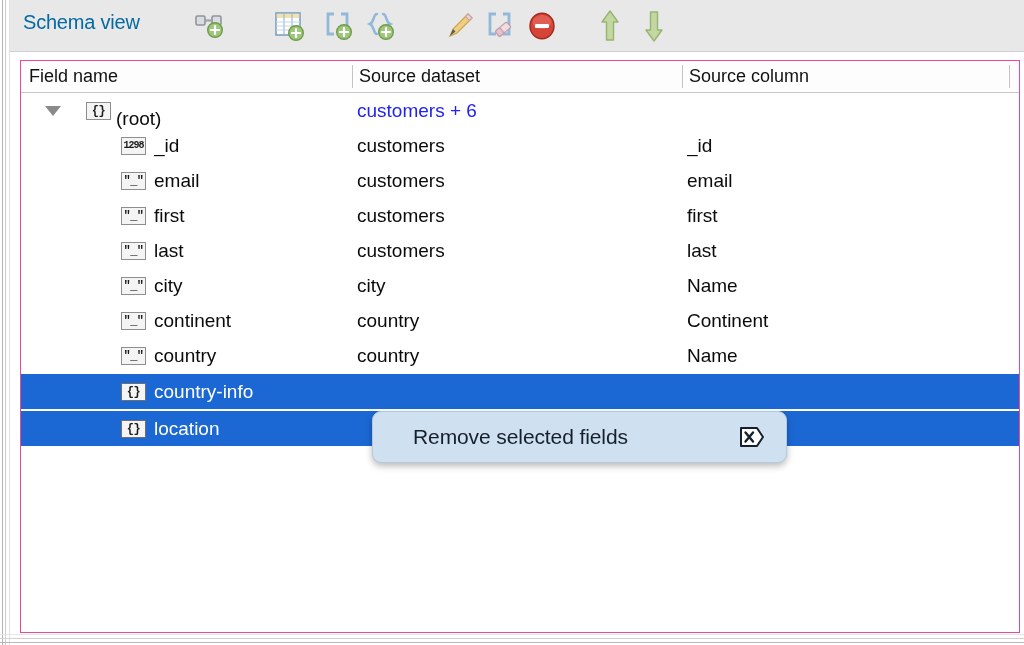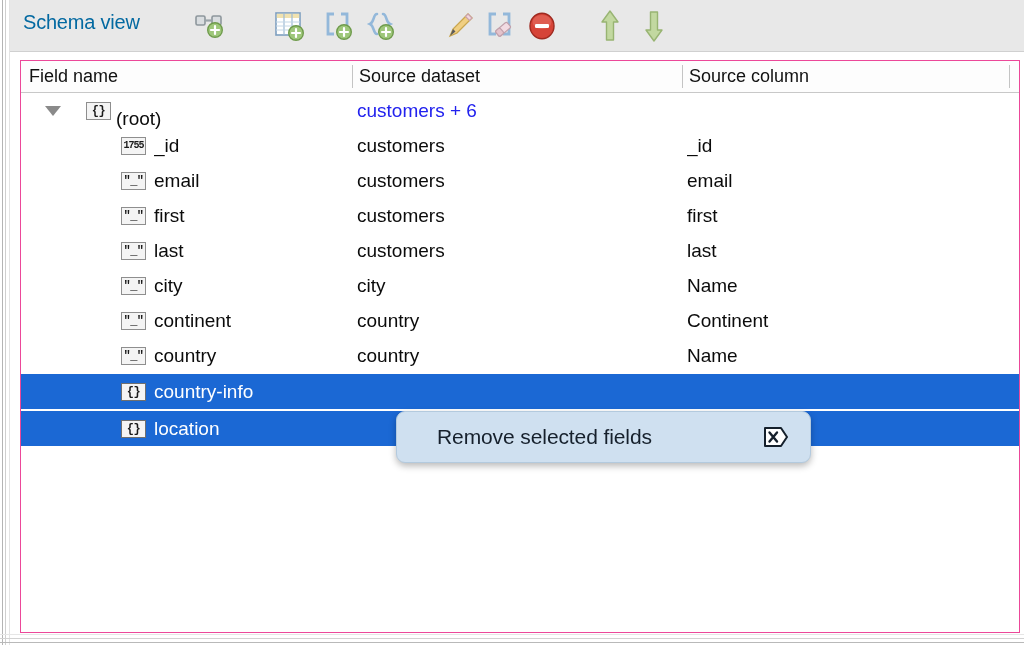--- a/index.html
+++ b/index.html
@@ -164,21 +164,21 @@
   .row.selected .tico { background:#f4f4f4; color:#1a1a1a; border-color:#6f6f6f; }
 
   .lbl-indent-root { left: 95px; margin-top: 8px; }
   .lbl-indent-1 { left: 133px; }
   .ico-root { left: 65px; }
   .ico-1 { left: 100px; }
 
   
   #tooltip {
     position: absolute;
-    left: 396px;
+    left: 372px;
     top: 411px;
     width: 415px;
     height: 52px;
     background: #cfe0f0;
     border: 1px solid #b3cade;
     border-radius: 9px;
     box-sizing: border-box;
     box-shadow: 0 3px 7px rgba(0,0,0,0.28);
     display: flex;
     align-items: center;
@@ -310,21 +310,21 @@
 
       <div class="row" style="top:0px;">
         <div class="twisty"></div>
         <div class="tico ico-root">{}</div>
         <div class="cell c-name lbl-indent-root">(root)</div>
         <div class="cell c-ds accent">customers + 6</div>
         <div class="cell c-col"></div>
       </div>
 
       <div class="row" style="top:35px;">
-        <div class="tico num ico-1">1755</div>
+        <div class="tico num ico-1">1298</div>
         <div class="cell c-name lbl-indent-1">_id</div>
         <div class="cell c-ds">customers</div>
         <div class="cell c-col">_id</div>
       </div>
 
       <div class="row" style="top:70px;">
         <div class="tico ico-1">"_"</div>
         <div class="cell c-name lbl-indent-1">email</div>
         <div class="cell c-ds">customers</div>
         <div class="cell c-col">email</div>

